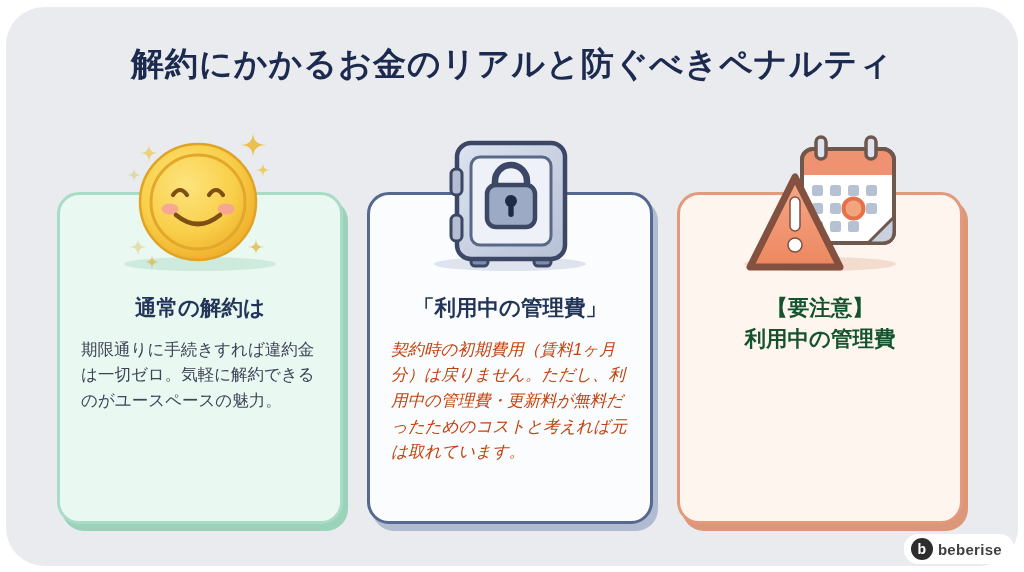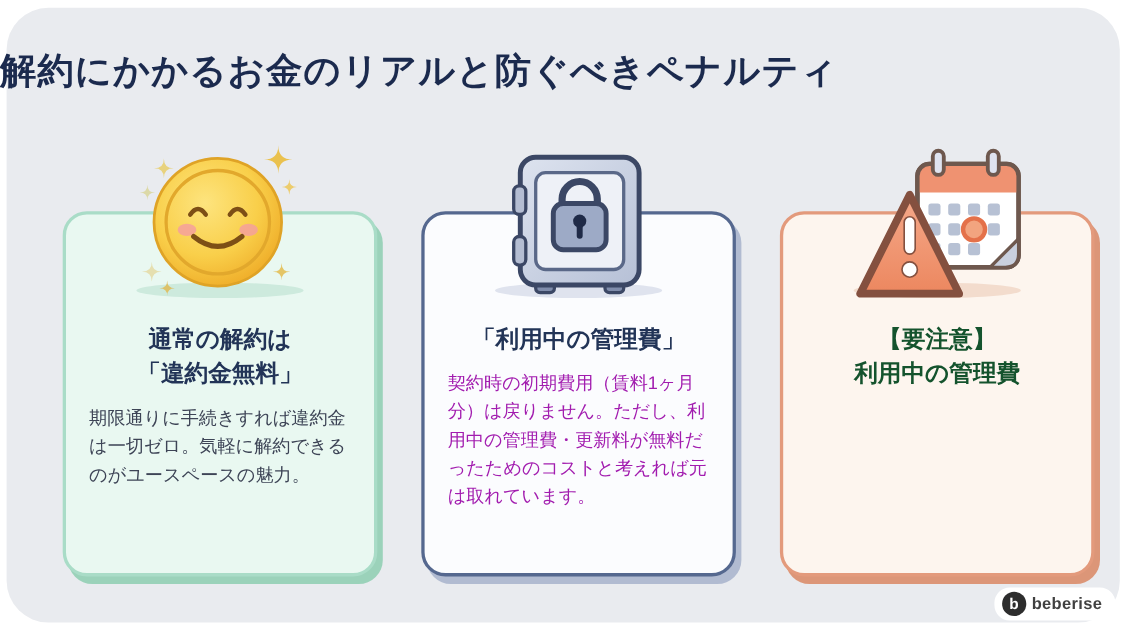--- a/index.html
+++ b/index.html
@@ -7,26 +7,26 @@
     width:1024px;height:572px;position:relative;overflow:hidden;
     background:#ffffff;
     font-family:"Liberation Sans","DejaVu Sans",sans-serif;
   }
   .panel{
     position:absolute;left:6px;top:7px;right:6px;bottom:6px;
     border-radius:38px;
   }
   .main-title{
     position:absolute;top:42px;left:0;right:0;
-    text-align:left;font-size:33px;font-weight:800;
+    text-align:center;font-size:33px;font-weight:800;
     letter-spacing:1px;margin:0;
   }
   .cards{
     position:absolute;top:192px;left:57px;
-    display:flex;gap:40px;
+    display:flex;gap:24px;
   }
   .card{
     position:relative;width:286px;height:332px;box-sizing:border-box;
     border:3px solid var(--border);background:var(--bg);
     border-radius:22px;
     box-shadow:5px 7px 0 var(--shadow);
   }
   .icon-shadow{
     position:absolute;top:62px;left:50%;transform:translateX(-50%);
     width:152px;height:14px;border-radius:50%;
@@ -89,21 +89,20 @@
         <circle cx="73" cy="71" r="47" fill="none" stroke="#e2a82c" stroke-width="3"></circle>
         <path d="M48 64 Q55 54 62 64" fill="none" stroke="#7d4f16" stroke-width="4.2" stroke-linecap="round"></path>
         <path d="M84 64 Q91 54 98 64" fill="none" stroke="#7d4f16" stroke-width="4.2" stroke-linecap="round"></path>
         <ellipse cx="45" cy="78" rx="8.5" ry="5.5" fill="#f4a09c" opacity="0.85"></ellipse>
         <ellipse cx="101" cy="78" rx="8.5" ry="5.5" fill="#f4a09c" opacity="0.85"></ellipse>
         <path d="M51 84 Q73 102 95 84" fill="none" stroke="#7d4f16" stroke-width="4.6" stroke-linecap="round"></path>
       </svg>
     </div>
     <div class="card-title" style="color: rgb(34, 52, 87);">
       <div>通常の解約は</div>
-      <div>「違約金無料」</div>
     </div>
     <p class="card-body" style="color: rgb(61, 68, 86); font-family: Liberation Serif, serif;">期限通りに手続きすれば違約金は一切ゼロ。気軽に解約できるのがユースペースの魅力。</p>
   </div>
 
   <div class="card" style="--border: #55688f; --bg: #fbfcfe; --shadow: #b1bbd1; --iconshadow: #dfe3ee;">
     <div class="icon-shadow"></div>
     <div class="icon-wrap">
       <svg width="150" height="145" viewBox="0 0 150 145">
         <defs>
           <linearGradient id="steel" x1="0" y1="0" x2="1" y2="1">
@@ -119,21 +118,21 @@
         <rect x="16" y="84" width="11" height="26" rx="5" fill="#b4bdd2" stroke="#3b4765" stroke-width="3"></rect>
         <path d="M60 58 v-8 a16 16 0 0 1 32 0 v8" fill="none" stroke="#3b4765" stroke-width="6.5"></path>
         <rect x="52" y="54" width="48" height="42" rx="9" fill="#9daac6" stroke="#3b4765" stroke-width="4.5"></rect>
         <circle cx="76" cy="70" r="6" fill="#1f2a47"></circle>
         <rect x="73.3" y="73" width="5.4" height="13" rx="2.7" fill="#1f2a47"></rect>
       </svg>
     </div>
     <div class="card-title" style="color: rgb(34, 52, 87);">
       <div>「利用中の管理費」</div>
     </div>
-    <p class="card-body" style="color: #a21caf;">契約時の初期費用（賃料1ヶ月分）は戻りません。ただし、利用中の管理費・更新料が無料だったためのコストと考えれば元は取れています。</p>
+    <p class="card-body" style="color: #c2410c; font-style: italic;">契約時の初期費用（賃料1ヶ月分）は戻りません。ただし、利用中の管理費・更新料が無料だったためのコストと考えれば元は取れています。</p>
   </div>
 
   <div class="card" style="--border: #e39a7c; --bg: #fdf5ee; --shadow: #dc9678; --iconshadow: #f3dccd;">
     <div class="icon-shadow"></div>
     <div class="icon-wrap">
       <svg width="160" height="145" viewBox="0 0 160 145">
         <defs>
           <linearGradient id="tri" x1="0" y1="0" x2="0" y2="1">
             <stop offset="0%" stop-color="#f5a98a"></stop>
             <stop offset="100%" stop-color="#ec875f"></stop>

